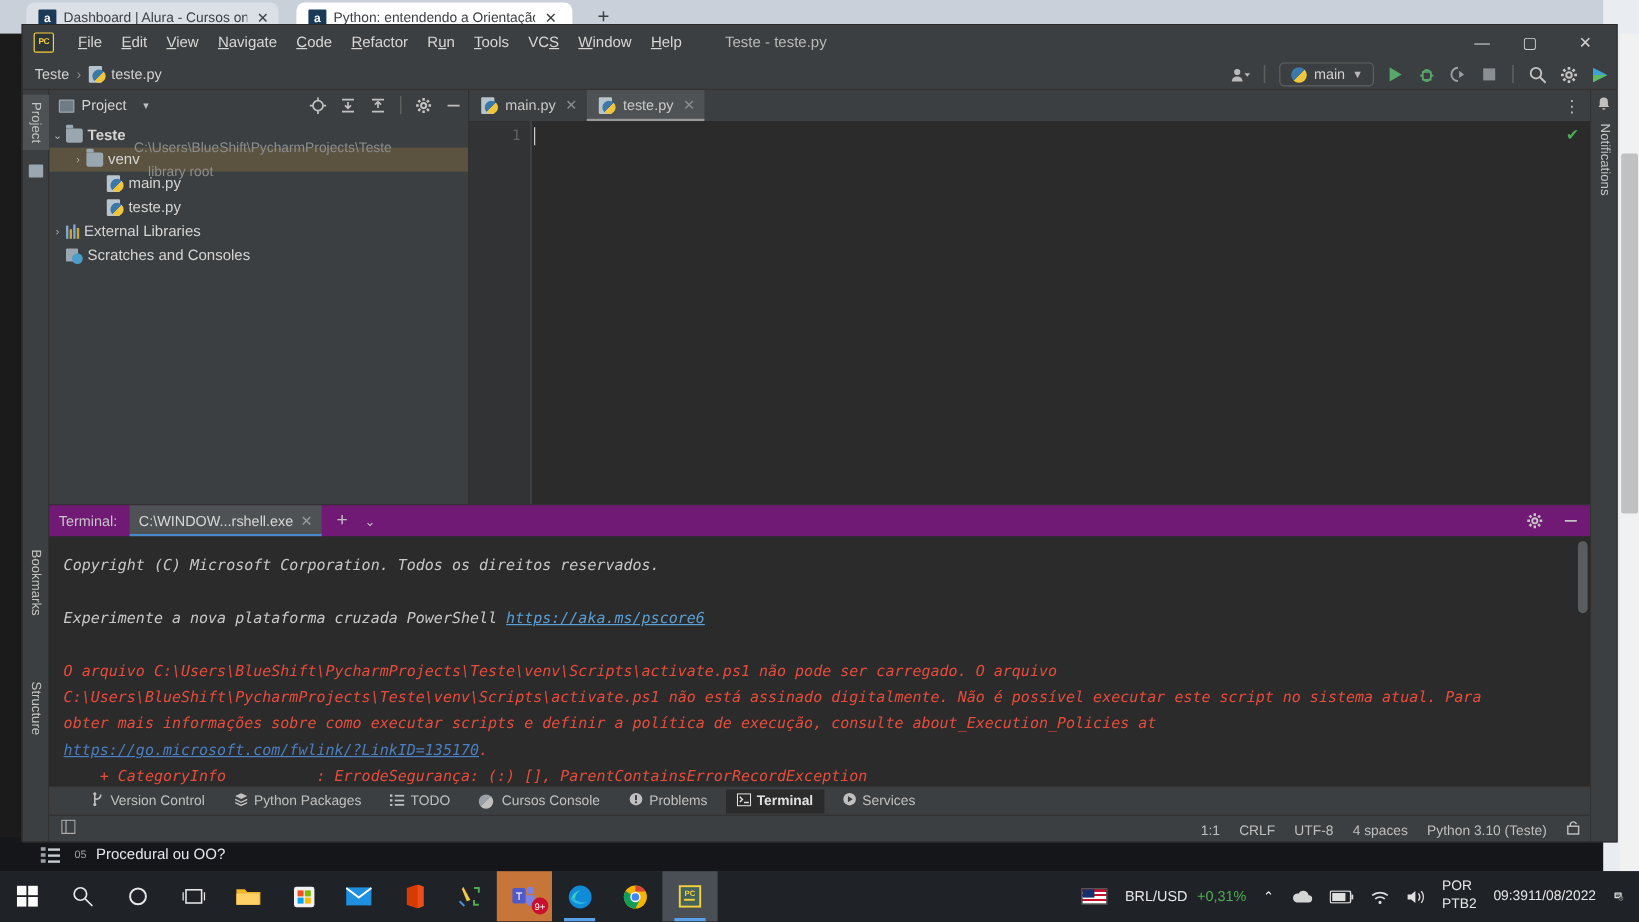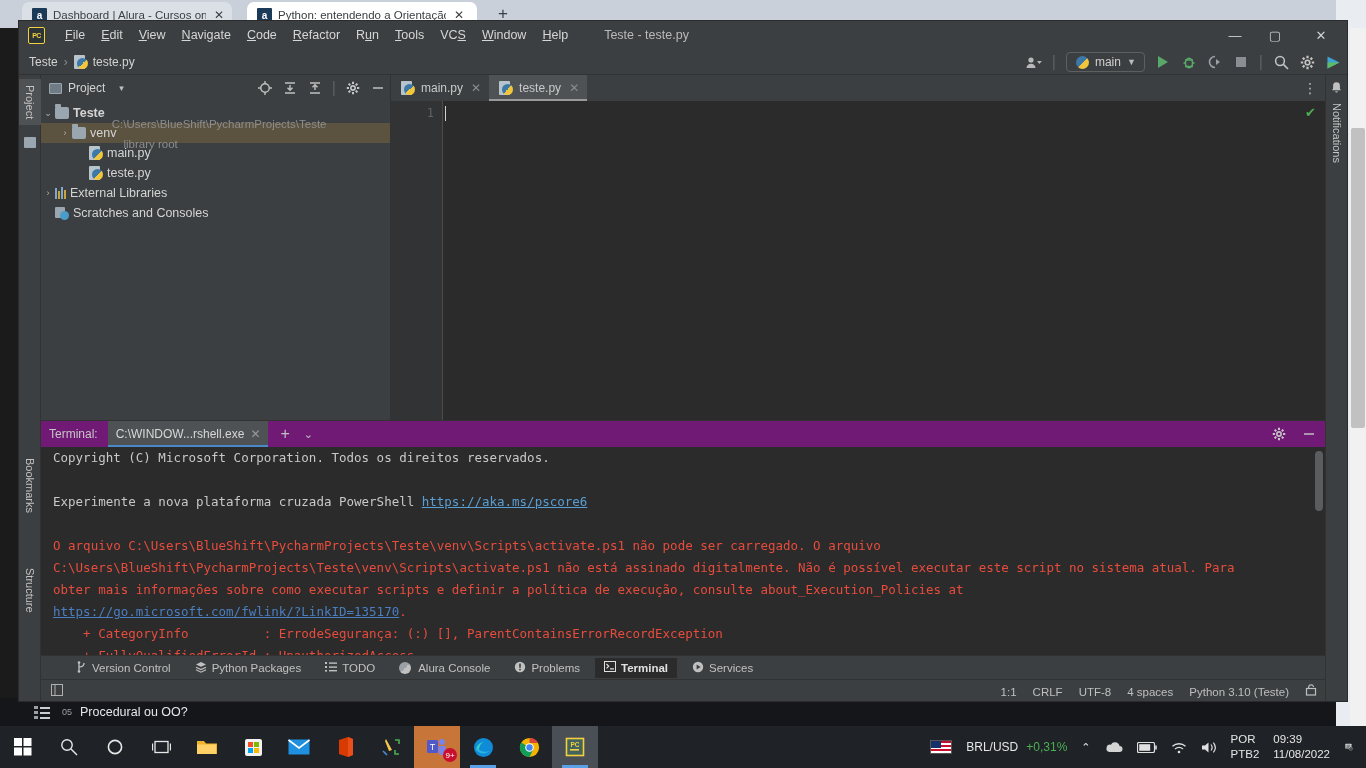--- a/index.html
+++ b/index.html
@@ -261,21 +261,21 @@
   .term-tab::after {
     content: ""; position: absolute; left: 0; bottom: 0; width: 100%; height: 2px; background: #4a88c7;
   }
   .term-tab .x { color: #9a9a9a; font-size: 12px; }
   .term-plus { font-size: 16px; color: #c0c0c0; margin-left: 12px; }
   .term-chev { font-size: 11px; color: #c0c0c0; margin-left: 14px; }
   .term-right { position: absolute; right: 8px; display: flex; align-items: center; gap: 14px; }
 
   .term-body {
     flex: 1; position: relative; background: #2b2b2b;
-    padding: 0 0 0 12px; overflow: hidden;
+    padding: 13px 0 0 12px; overflow: hidden; font-style: italic;
   }
   .tline {
     font-family: "DejaVu Sans Mono", monospace;
     font-size: 12.5px; line-height: 22px;
     white-space: pre; color: #c8c8c8;
   }
   .tline.err { color: #e74c3c; }
   .tline.blank { color: transparent; }
   .tlink { color: #5a9fd4; text-decoration: underline; }
   .tlink.err { color: #4a7fc1; }
@@ -328,21 +328,21 @@
   .tb-btn.hl-gray { background: #4a4f55; }
   .tb-btn.hl-gray::after, .tb-btn.active-under::after {
     content: ""; position: absolute; bottom: 0; left: 10px; width: 26px; height: 3px; background: #5aa0e8;
   }
   .tray {
     position: absolute; right: 0; top: 0; height: 42px;
     display: flex; align-items: center; gap: 0px; padding-right: 6px;
   }
   .tray-item { display: flex; align-items: center; font-size: 12px; color: #e6e6e6; padding: 0 7px; }
   .tray-green { color: #4caf50; }
-  .clock { display: flex; flex-direction: column; align-items: flex-start; font-size: 11.5px; color: #e6e6e6; line-height: 15px; padding: 0 8px; }
+  .clock { display: flex; flex-direction: row; align-items: flex-start; font-size: 11.5px; color: #e6e6e6; line-height: 15px; padding: 0 8px; }
   .lang { display: flex; flex-direction: column; align-items: flex-start; font-size: 11.5px; color: #e6e6e6; line-height: 15px; padding: 0 6px; }
   .flag {
     width: 22px; height: 14px; position: relative; overflow: hidden;
     background: repeating-linear-gradient(180deg,#c8102e 0 2px,#ffffff 2px 4px);
     border: 1px solid #555;
   }
   .flag::before {
     content: ""; position: absolute; left: 0; top: 0; width: 10px; height: 7px; background: #15316b;
   }
   .notif-badge {
@@ -699,21 +699,21 @@
                     <rect x="4" y="5.4" width="8" height="1.4"></rect>
                     <rect x="4" y="9" width="8" height="1.4"></rect>
                   </g>
                 </svg></span>
             <span>TODO</span>
           </span>
           <span class="tw-item">
             <span class="pyico" style="width:12px;height:12px">
                 <span class="pyb" style="left:0;width:12px;height:12px;background:linear-gradient(135deg,#9aa0a6 0 50%,#c0c0c0 50% 100%)"></span>
               </span>
-            <span>Alura Console</span>
+            <span>Cursos Console</span>
           </span>
           <span class="tw-item">
             <span><svg width="12" height="12" viewBox="0 0 12 12">
                   <circle cx="6" cy="6" r="5.2" fill="#c0c0c0"></circle>
                   <rect x="5.2" y="2.6" width="1.6" height="4.2" fill="#3c3f41"></rect>
                   <rect x="5.2" y="7.8" width="1.6" height="1.6" fill="#3c3f41"></rect>
                 </svg></span>
             <span>Problems</span>
           </span>
           <span class="tw-item active">

